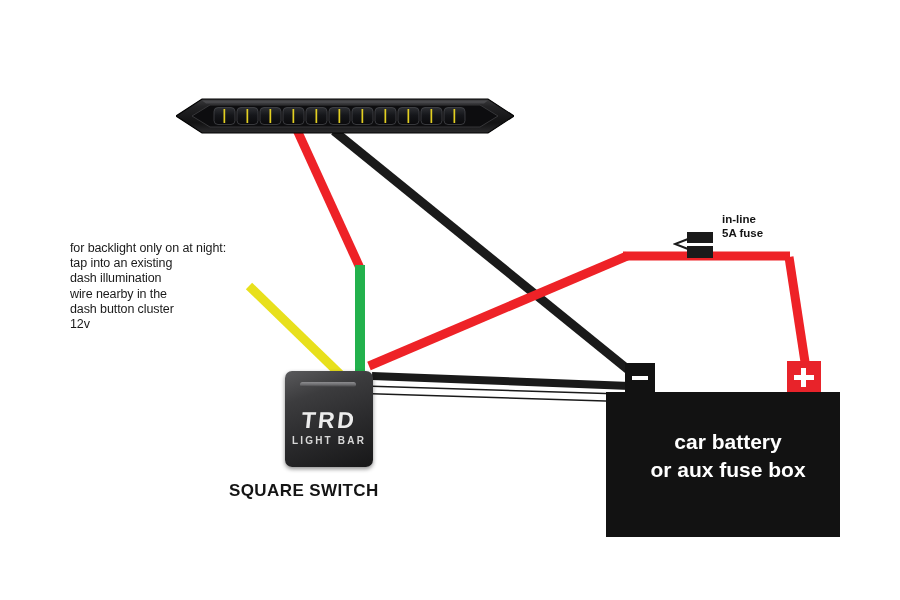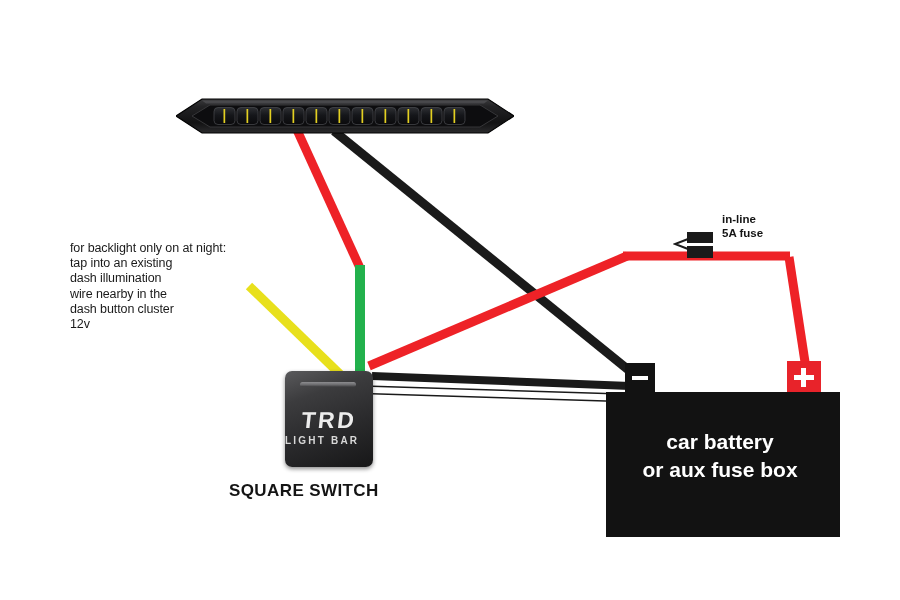--- a/index.html
+++ b/index.html
@@ -101,20 +101,21 @@
     font-size: 23px;
     letter-spacing: 2.5px;
     color: #ededed;
     transform: skewX(-6deg);
   }
   #switch-sublogo {
     position: absolute;
     left: 0;
     top: 64px;
     width: 88px;
+    text-align: center;
     font-weight: bold;
     font-size: 10px;
     letter-spacing: 2.2px;
     color: #d8d8d8;
   }
 
   
   #battery {
     position: absolute;
     left: 606px;
@@ -127,20 +128,21 @@
     position: absolute;
     left: 0;
     top: 36px;
     width: 228px;
     text-align: center;
     font-weight: bold;
     font-size: 21px;
     line-height: 28px;
     color: #ffffff;
     white-space: pre-line;
+    padding-left: 8px;
   }
   #terminal-neg {
     position: absolute;
     left: 625px;
     top: 363px;
     width: 30px;
     height: 30px;
     background: #121212;
   }
   #terminal-neg .sign {

